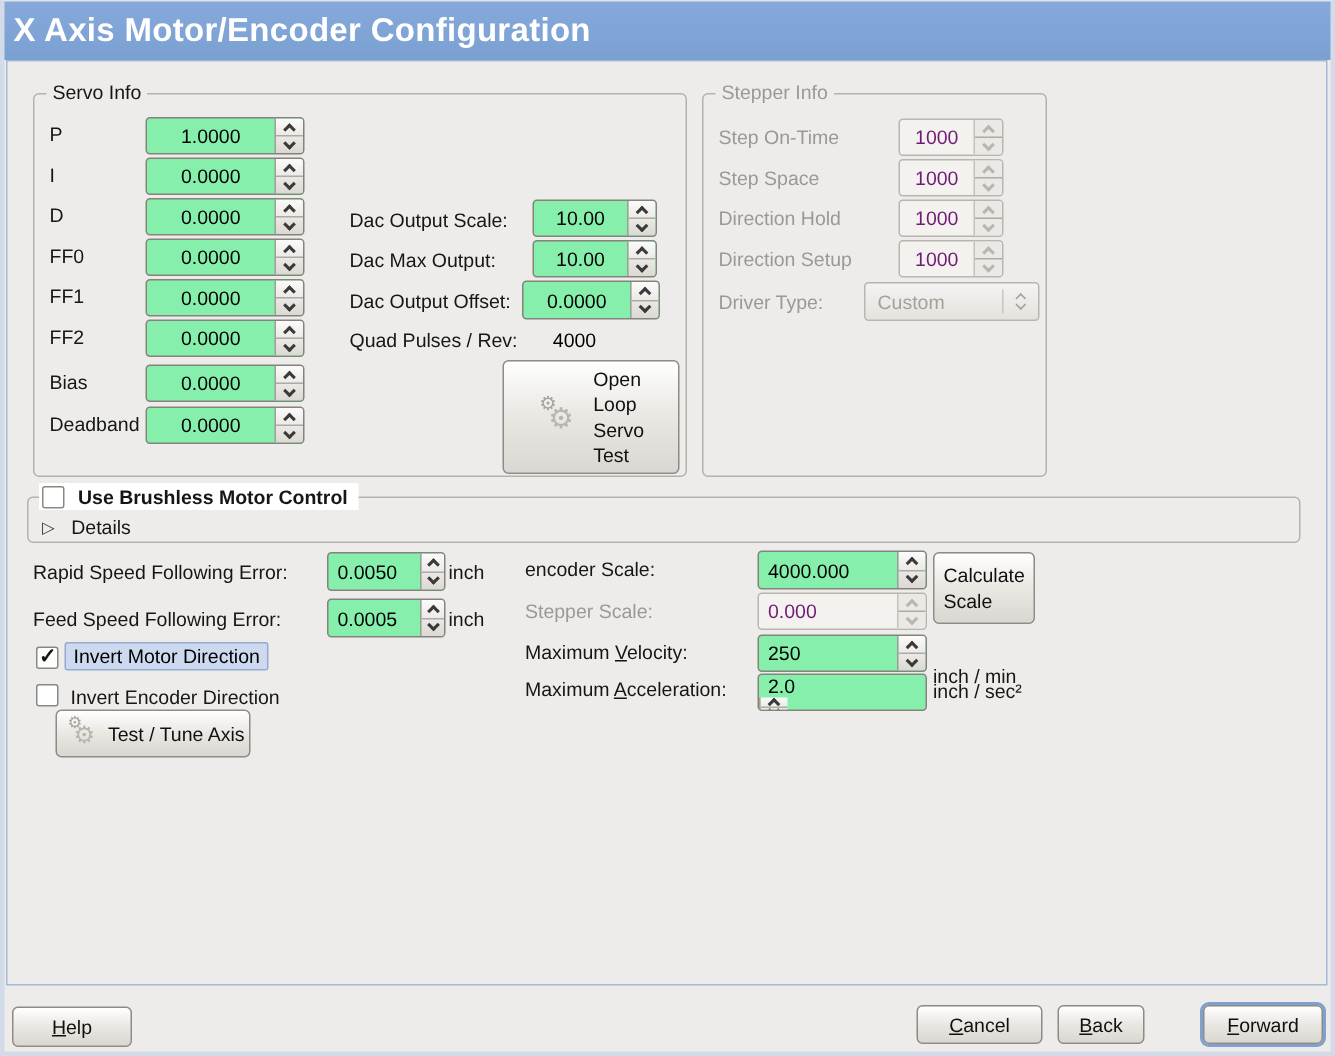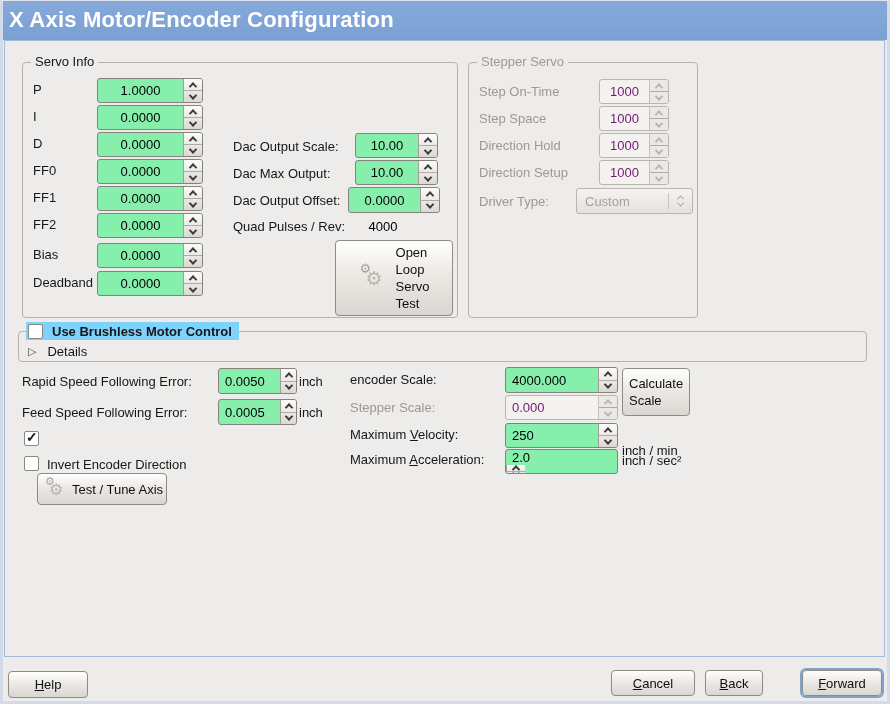--- a/index.html
+++ b/index.html
@@ -43,21 +43,21 @@
   .btn.focus{box-shadow:0 0 0 2px #7fa1d0;}
   .btn-lines{white-space:pre-line;text-align:left;line-height:17px;}
   
   .cb{position:absolute;width:15px;height:15px;background:#fff;border:1px solid #8b8781;
       border-radius:2px;box-sizing:border-box;}
   .cb.inline{position:static;flex:0 0 auto;}
   .cb.checked::after{content:"\2713";position:absolute;left:1px;top:-3px;font-size:14px;
       font-weight:bold;color:#161616;}
   .hl-label{position:absolute;font-size:13px;background:#ccd9ee;border:1px solid #93accf;
       border-radius:2px;padding:1px 5px;white-space:nowrap;}
-  .frame-label-row{position:absolute;display:flex;align-items:center;gap:9px;background:#7dd3fc;
+  .frame-label-row{position:absolute;display:flex;align-items:center;gap:9px;background:#ffffff;
       padding:0 7px 0 2px;height:18px;z-index:2;}
   .expander{position:absolute;display:flex;align-items:center;gap:11px;font-size:13px;color:#161616;}
   .tri{font-size:11px;color:#3a3a3a;}
   
   .combo{position:absolute;box-sizing:border-box;display:flex;align-items:center;height:26px;
       border:1px solid #b9b5af;border-radius:3px;background:linear-gradient(#f4f3f1,#e5e2dd);}
   .combo .cval{flex:1;font-size:13px;color:#a5a19b;padding:0 8px;}
   .combo .csep{width:1px;align-self:stretch;margin:4px 0;background:#c8c4be;}
   .combo .carr{width:23px;display:flex;flex-direction:column;align-items:center;justify-content:center;gap:2px;}
   .combo .chv{width:5px;height:5px;border-color:#a5a19b;border-width:1.5px;}
@@ -226,21 +226,21 @@
         <span class="g1">⚙</span>
         <span class="g2">⚙</span>
       </span>
     <span class="btn-lines">Open
 Loop
 Servo
 Test</span>
   </div>
 
   <div class="frame" style="left:468px;top:62px;width:230px;height:256px;">
-    <div class="frame-title dis">Stepper Servo</div>
+    <div class="frame-title dis">Stepper Info</div>
     <div class="lbl dis" style="left:10px;top:21px;">Step On-Time</div>
     <div class="lbl dis" style="left:10px;top:48px;">Step Space</div>
     <div class="lbl dis" style="left:10px;top:75px;">Direction Hold</div>
     <div class="lbl dis" style="left:10px;top:102px;">Direction Setup</div>
 
     <div class="spinbox center disabled" style="left:130px;top:16px;width:70px;">
       <div class="sb-val">1000</div>
       <div class="sb-btns">
           <div class="sb-up">
             <i class="chv up"></i>
@@ -327,20 +327,21 @@
           <i class="chv up"></i>
         </div>
         <div class="sb-dn">
           <i class="chv dn"></i>
         </div>
       </div>
   </div>
   <div class="lbl" style="left:299px;top:405px;">inch</div>
 
   <span class="cb checked" style="left:24px;top:431px;"></span>
+  <div class="hl-label" style="left: 43px; top: 428px; background: rgb(204, 217, 238);">Invert Motor Direction</div>
 
   <span class="cb" style="left:24px;top:456px;"></span>
   <div class="lbl" style="left:47px;top:457px;">Invert Encoder Direction</div>
 
   <div class="btn" style="left:37px;top:473px;width:130px;height:32px;gap:4px;justify-content:flex-start;padding-left:6px;">
     <span class="gears small">
         <span class="g1">⚙</span>
         <span class="g2">⚙</span>
       </span>
     <span>Test / Tune Axis</span>

